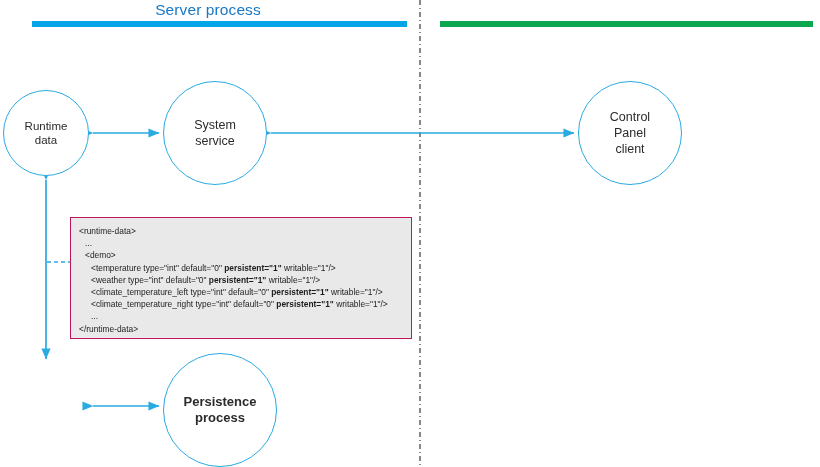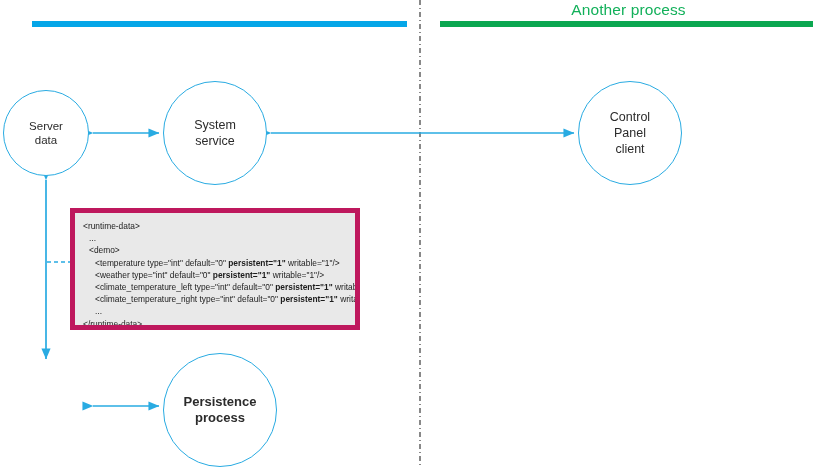--- a/index.html
+++ b/index.html
@@ -96,25 +96,25 @@
   #node-runtime-data { left: 3px;   top: 90px;  width: 86px;  height: 86px; }
   #node-system-service { left: 163px; top: 81px; width: 104px; height: 104px; }
   #node-control-panel  { left: 578px; top: 81px; width: 104px; height: 104px; }
   #node-local-setting  { left: 3px;   top: 363px; width: 86px;  height: 86px; }
   #node-persistence    { left: 163px; top: 353px; width: 114px; height: 114px; }
 
   
   #code-box {
     position: absolute;
     left: 70px;
-    top: 208px;
-    width: 290px;
+    top: 217px;
+    width: 342px;
     height: 122px;
     background: #E9E9E9;
-    border: 5px solid #be185d;
+    border: 1px solid #be185d;
     box-sizing: border-box;
     padding: 7px 0 0 8px;
     overflow: hidden;
   }
   #code-box .code-line {
     font-family: "Liberation Sans", sans-serif;
     font-size: 8.4px;
     line-height: 12.2px;
     color: #1c1c1c;
     white-space: pre;
@@ -124,23 +124,23 @@
   }
   .ind0 { padding-left: 0px; }
   .ind1 { padding-left: 6px; }
   .ind2 { padding-left: 12px; }
 </style>
 </head>
 <body>
 
 <div id="canvas">
 
+  <div class="proc-title" id="title-server" style="color: rgb(24, 120, 199);">Server process</div>
   <div class="proc-bar" id="bar-server" style="background: rgb(5, 166, 232);"></div>
 
-  <div class="proc-title" id="title-another" style="color: rgb(18, 176, 90);">Another process</div>
   <div class="proc-bar" id="bar-another" style="background: rgb(11, 167, 80);"></div>
 
   <svg class="layer" viewBox="0 0 820 467">
     <defs>
       <marker id="ah-end" markerWidth="7" markerHeight="7" refX="6.2" refY="3" orient="auto" markerUnits="strokeWidth">
         <path d="M0,0.3 L6.4,3 L0,5.7 z" fill="#29ABE2"></path>
       </marker>
       <marker id="ah-start" markerWidth="7" markerHeight="7" refX="6.2" refY="3" orient="auto" markerUnits="strokeWidth">
         <path d="M0,0.3 L6.4,3 L0,5.7 z" fill="#29ABE2"></path>
       </marker>
@@ -153,21 +153,21 @@
     <line x1="271" y1="133" x2="574" y2="133" stroke="#29ABE2" stroke-width="1.7" marker-start="url(#ah-start)" marker-end="url(#ah-end)"></line>
 
     <line x1="46" y1="180" x2="46" y2="359" stroke="#29ABE2" stroke-width="1.7" marker-start="url(#ah-start)" marker-end="url(#ah-end)"></line>
 
     <line x1="93" y1="406" x2="159" y2="406" stroke="#29ABE2" stroke-width="1.7" marker-start="url(#ah-start)" marker-end="url(#ah-end)"></line>
 
     <line x1="47" y1="262" x2="70" y2="262" stroke="#29ABE2" stroke-width="1.4" stroke-dasharray="4,3"></line>
   </svg>
 
   <div class="node" id="node-runtime-data">
-    <span class="node-label">Server
+    <span class="node-label">Runtime
 data</span>
   </div>
 
   <div class="node big" id="node-system-service">
     <span class="node-label">System
 service</span>
   </div>
 
   <div class="node big" id="node-control-panel">
     <span class="node-label">Control

